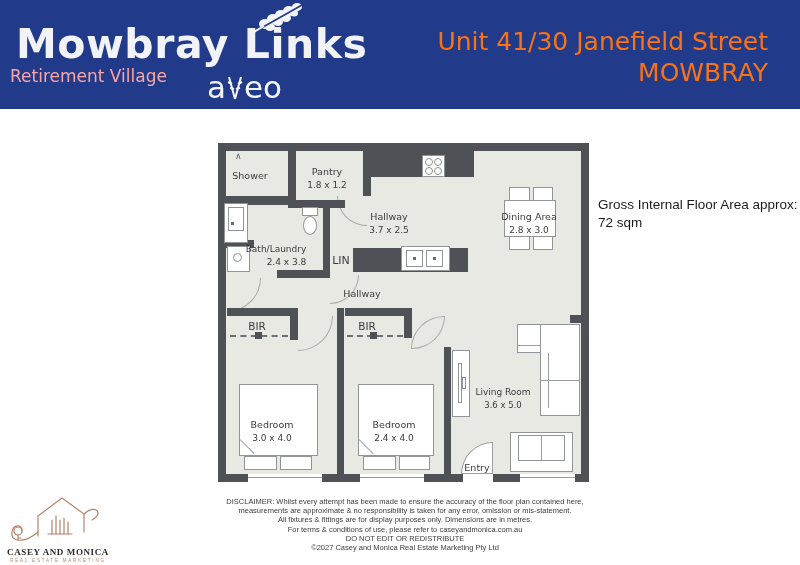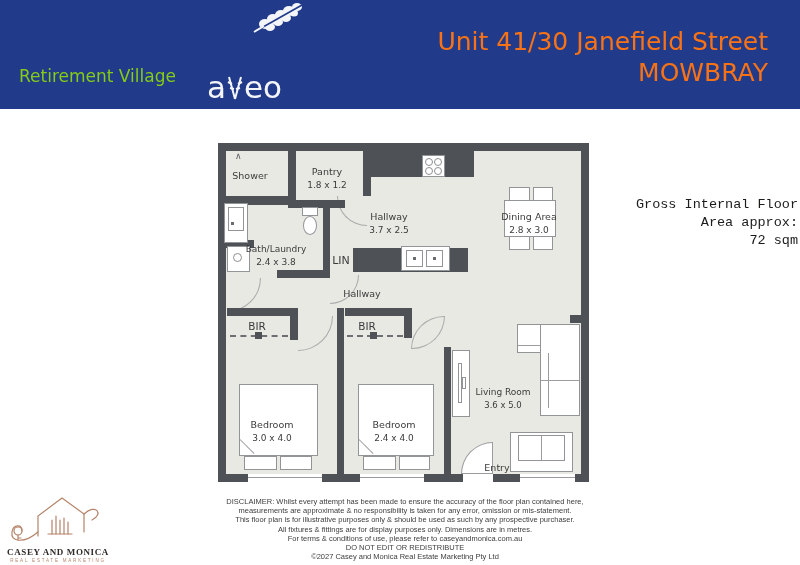--- a/index.html
+++ b/index.html
@@ -2,21 +2,21 @@
 <html><head>
 <meta charset="utf-8">
 <style>
   html,body{margin:0;padding:0;}
   body{width:800px;height:565px;position:relative;overflow:hidden;background:#ffffff;
        font-family:"DejaVu Sans",sans-serif;}
 
   
   #header{position:absolute;left:0;top:0;width:800px;height:109px;background:#213a8a;}
   #brand-title{position:absolute;left:16px;top:20px;font-size:41px;font-weight:600;color:#f2f3f8;letter-spacing:0.5px;}
-  #brand-subtitle{position:absolute;left:19px;top:66px;font-size:17px;color:#84cc16;}
+  #brand-subtitle{position:absolute;left:10px;top:66px;font-size:17px;color:#fca5a5;}
   #leaf{position:absolute;left:252px;top:1px;}
   #aveo{position:absolute;left:207px;top:72px;display:flex;align-items:flex-end;color:#f4f5f9;font-size:31px;line-height:31px;}
   #aveo svg{margin:0 1px 2px 1px;}
   #address{position:absolute;right:32px;top:26px;text-align:right;color:#f97316;font-size:25px;line-height:31px;font-weight:500;}
 
   
   #plan{position:absolute;left:218px;top:143px;width:371px;height:339px;background:#e9e9e3;}
   .wall{position:absolute;background:#4e5257;z-index:2;}
   .fix{position:absolute;background:#ffffff;border:1px solid #929597;box-sizing:border-box;z-index:3;}
   .lineh{position:absolute;height:1px;background:#9a9da0;z-index:4;}
@@ -32,36 +32,37 @@
   .win .winline{margin-top:3px;height:1px;background:#9a9da0;}
   .slide{position:absolute;border-top:2px dashed #6d7073;z-index:3;}
   .slide-sq{position:absolute;width:7px;height:7px;background:#4e5257;z-index:4;}
   .circ{position:absolute;border:1px solid #8d9093;border-radius:50%;box-sizing:border-box;background:#fff;z-index:4;}
   .dot{position:absolute;width:3px;height:3px;background:#6a6d70;z-index:5;}
   .wedge{position:absolute;background:#ffffff;border:1px solid #9a9da0;border-top-left-radius:100% 100%;box-sizing:border-box;z-index:4;}
   .fold{position:absolute;width:20px;height:1px;background:#9a9da0;transform-origin:left center;transform:rotate(45deg);z-index:5;}
   #shower-ico{position:absolute;left:17px;top:8px;font-size:9px;color:#5a5d60;z-index:6;}
 
   
-  #floor-area{position:absolute;left:598px;top:196px;width:200px;text-align:right;
-              font-family:Liberation Mono, monospace;font-size:13.5px;line-height:18px;color:#1c1c1a;}
+  #floor-area{position:absolute;left:598px;top:196px;width:200px;text-align:left;
+              font-family:Liberation Sans, sans-serif;font-size:13.5px;line-height:18px;color:#1c1c1a;}
 
   
   #disclaimer{position:absolute;left:180px;top:497px;width:450px;text-align:center;
               font-family:"Liberation Sans",sans-serif;font-size:7.5px;line-height:9.2px;color:#3d3d3d;}
 
   
   #agency{position:absolute;left:6px;top:490px;width:104px;text-align:center;}
   #agency-name{font-family:"Liberation Serif",serif;font-weight:bold;font-size:9px;letter-spacing:0.6px;color:#2f2b29;margin-top:1px;}
   #agency-tag{font-family:"Liberation Sans",sans-serif;font-size:4.5px;letter-spacing:1.8px;color:#b5846b;margin-top:1px;}
 </style>
 </head>
 <body>
 
 <div id="header">
+  <div id="brand-title">Mowbray Links</div>
   <div id="brand-subtitle">Retirement Village</div>
 
   <div id="leaf">
     <svg width="58" height="32" viewBox="0 0 58 32">
       <g fill="#f4f5f9">
         <ellipse cx="13" cy="23" rx="6" ry="5"></ellipse>
           <ellipse cx="21" cy="18" rx="6" ry="5"></ellipse>
         <ellipse cx="29" cy="14" rx="6" ry="5"></ellipse>
           <ellipse cx="37" cy="10" rx="6" ry="5"></ellipse>
         <ellipse cx="45" cy="6" rx="5" ry="4"></ellipse>
@@ -199,21 +200,21 @@
       <div class="dims">1.8 x 1.2</div>
     </div>
   <div class="lbl" style="left:171px;top:68px;">
     <div>Hallway</div>
       <div class="dims">3.7 x 2.5</div>
     </div>
   <div class="lbl" style="left:311px;top:68px;">
     <div>Dining Area</div>
       <div class="dims">2.8 x 3.0</div>
     </div>
-  <div class="lbl" style="left:58px;top:100px;font-size:9px;">
+  <div class="lbl" style="left:58px;top:100px;font-size:9px;text-align:right;">
     <div>Bath/Laundry</div>
       <div class="dims">2.4 x 3.8</div>
     </div>
   <div class="lbl" style="left:123px;top:112px;font-size:11px;">
     <div>LIN</div>
     </div>
   <div class="lbl" style="left:144px;top:145px;">
     <div>Hallway</div>
     </div>
   <div class="lbl" style="left:39px;top:177px;font-size:10.5px;">
@@ -227,34 +228,33 @@
       <div class="dims">3.0 x 4.0</div>
     </div>
   <div class="lbl" style="left:176px;top:276px;">
     <div>Bedroom</div>
       <div class="dims">2.4 x 4.0</div>
     </div>
   <div class="lbl" style="left:285px;top:243px;font-size:9px;">
     <div>Living Room</div>
       <div class="dims" style="font-size:8.5px;">3.6 x 5.0</div>
     </div>
-  <div class="lbl" style="left:259px;top:319px;padding-left:40px;">
+  <div class="lbl" style="left:259px;top:319px;">
     <div>Entry</div>
     </div>
 </div>
 
 <div id="floor-area">
   <div>Gross Internal Floor Area approx:</div>
   <div>72 sqm</div>
 </div>
 
 <div id="disclaimer">
   <div>DISCLAIMER: Whilst every attempt has been made to ensure the accuracy of the floor plan contained here,</div>
   <div>measurements are approximate &amp; no responsibility is taken for any error, omission or mis-statement.</div>
-  <div>This floor plan is for illustrative purposes only &amp; should be used as such by any prospective purchaser.</div>
   <div>All fixtures &amp; fittings are for display purposes only. Dimensions are in metres.</div>
   <div>For terms &amp; conditions of use, please refer to caseyandmonica.com.au</div>
   <div>DO NOT EDIT OR REDISTRIBUTE</div>
   <div>©2027 Casey and Monica Real Estate Marketing Pty Ltd</div>
 </div>
 
 <div id="agency">
   <svg width="100" height="52" viewBox="0 0 100 52">
     <g stroke="#b5846b" stroke-width="1.2" fill="none" stroke-linecap="round">
       <path d="M30,46 L30,26 L54,8 L76,24 L76,42"></path>

